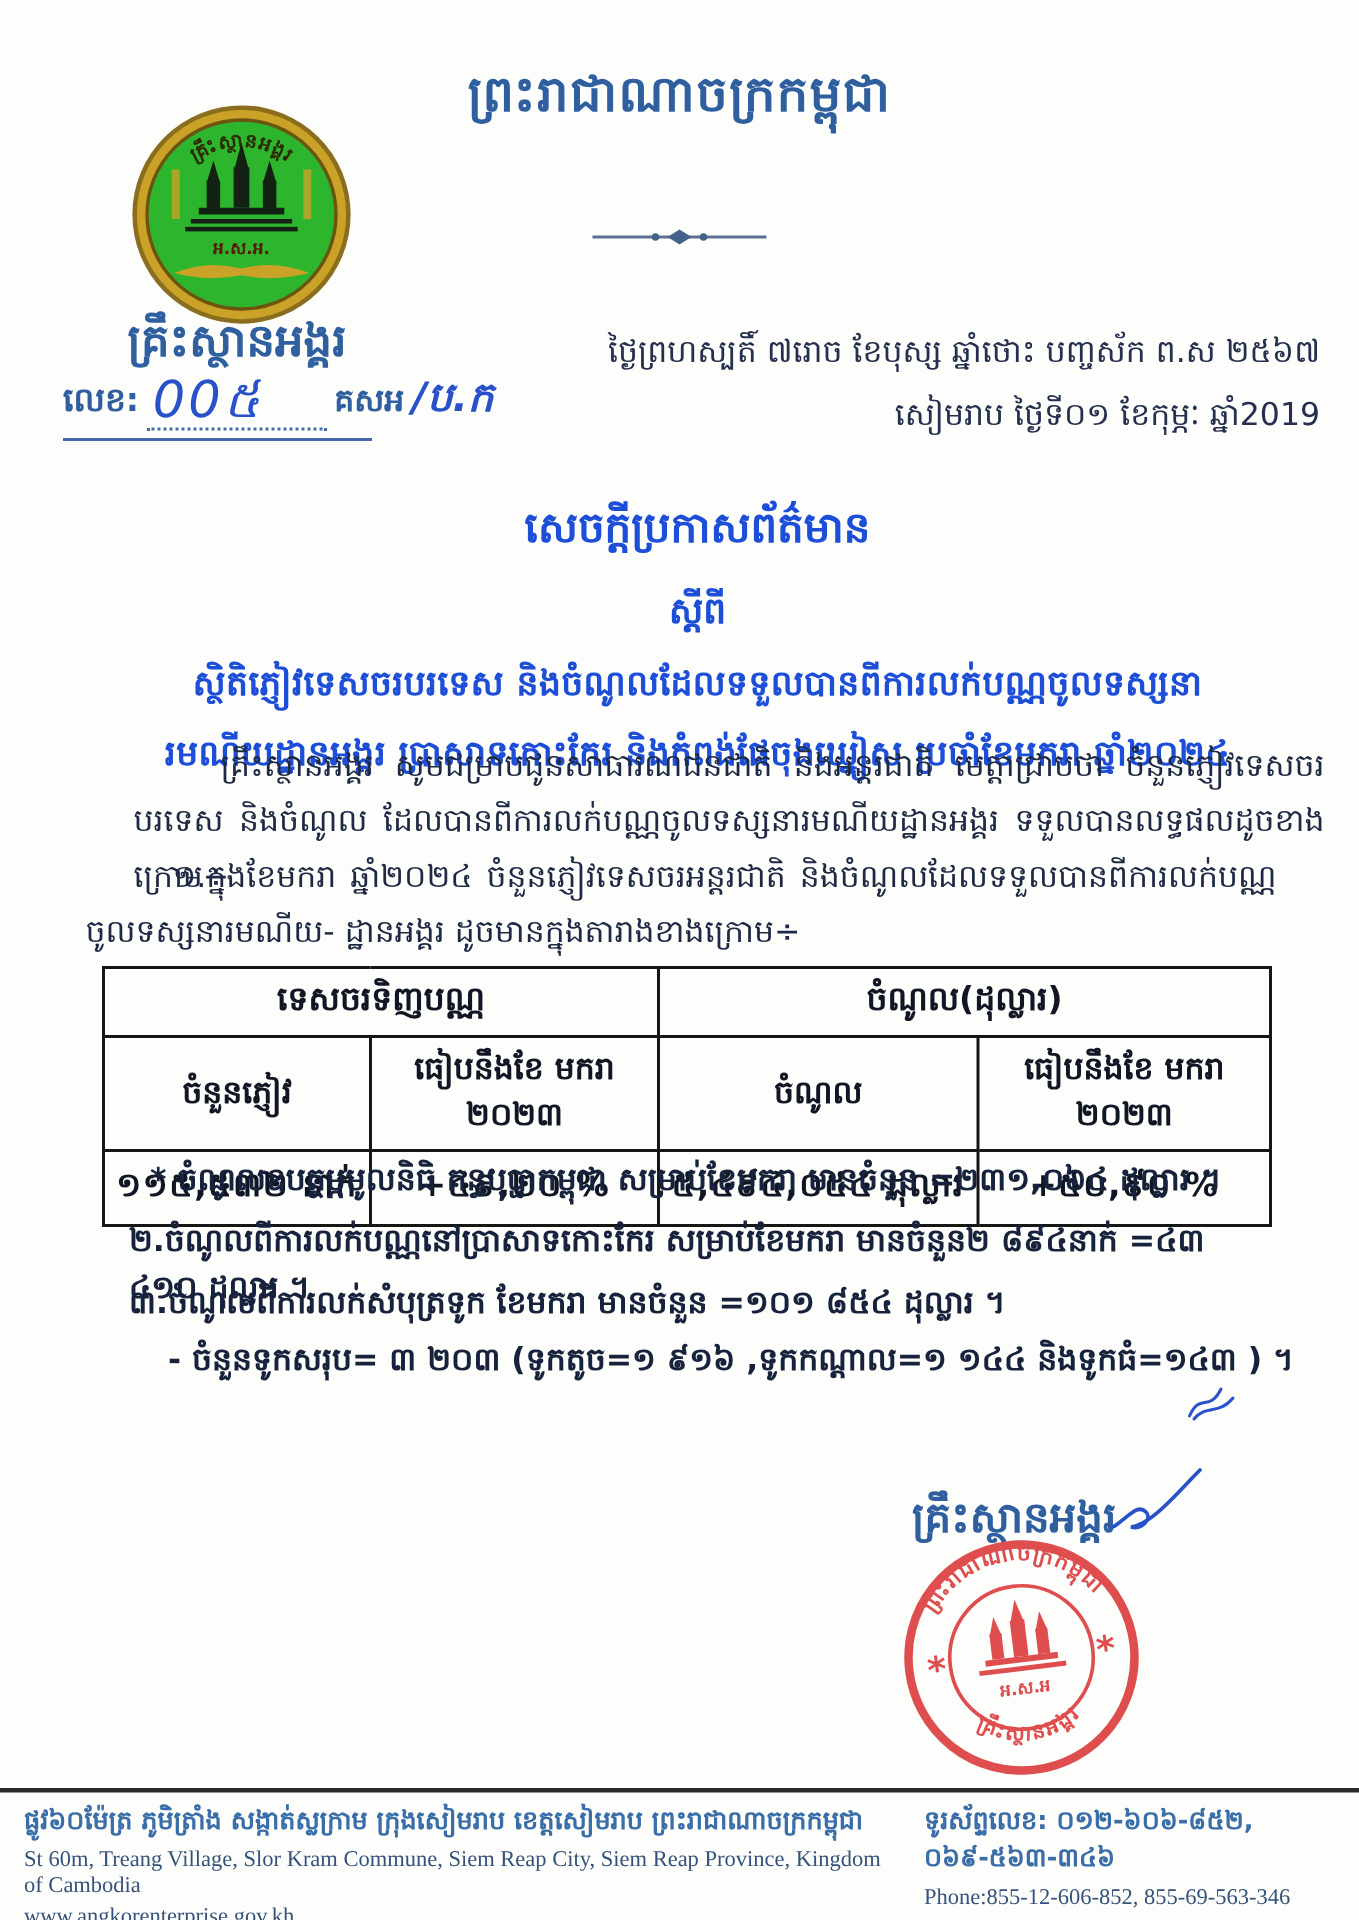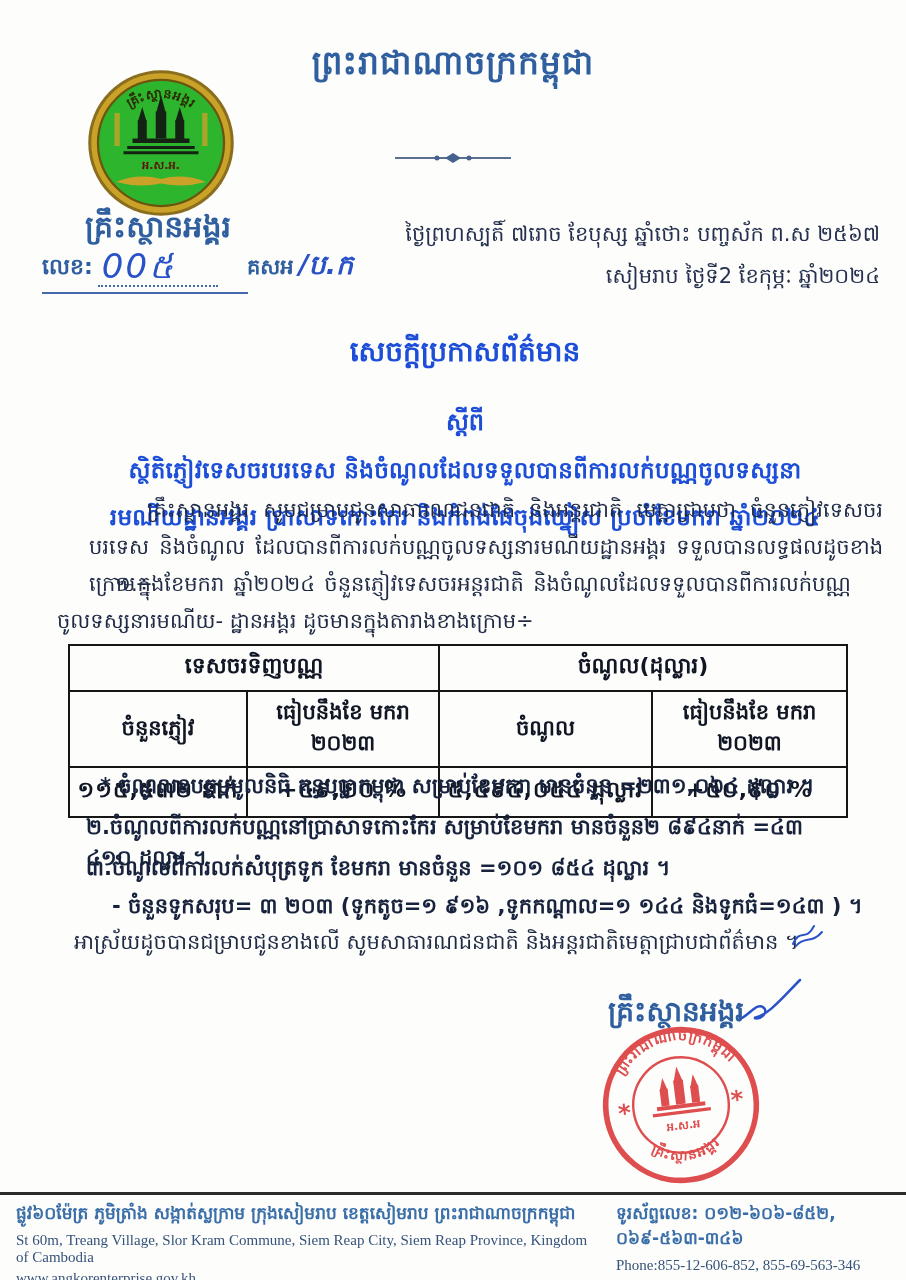--- a/index.html
+++ b/index.html
@@ -21,31 +21,31 @@
     position:absolute; left:48px; top:208px; width:220px; text-align:center;
     font-size:30px; font-weight:bold; color:#2f5f9f;
   }
   .ref-line { position:absolute; left:42px; top:248px; white-space:nowrap; color:#2f5f9f; }
   .ref-label { font-size:22px; font-weight:bold; vertical-align:baseline; }
   .ref-dots { display:inline-block; width:120px; border-bottom:2px dotted #466aa6; position:relative; height:30px; vertical-align:bottom; }
   .ref-hand-num {
     position:absolute; left:4px; top:-12px; font-size:34px; color:#2a52c8;
     font-style:italic; font-weight:500; letter-spacing:2px;
   }
-  .ref-suffix { font-size:21px; font-weight:bold;margin-left:24px; }
+  .ref-suffix { font-size:21px; font-weight:bold; }
   .ref-hand-suffix { font-size:27px; color:#2a52c8; font-style:italic; font-weight:600; }
   .ref-underline { position:absolute; left:42px; top:292px; width:206px; border-top:2px solid #4568ab; }
   
   .date-block { position:absolute; right:26px; top:220px; text-align:right; color:#24304d; font-weight:500; }
   .date-l1 { font-size:21px; }
   .date-l2 { font-size:21px; margin-top:11px; }
   
   .title-block { position:absolute; top:334px; left:0; width:100%; text-align:center; color:#1d4ed8;padding-left:24px; }
   .title-main { font-size:28px; font-weight:bold; }
-  .title-sub { font-size:24px; font-weight:bold; margin-top:32px; }
+  .title-sub { font-size:24px; font-weight:bold; margin-top:17px; }
   .title-subject { font-size:23px; font-weight:bold; margin-top:14px; letter-spacing:.3px; }
   
   .para {
     position:absolute; left:57px; width:794px; font-size:21px; line-height:37px;
     text-align:justify; color:#1e2a44; font-weight:500;
   }
   .p1 { top:492px; text-indent:58px;margin-left:32px; }
   .p2 { top:566px; text-indent:58px; }
   
   .stat-table {
@@ -135,21 +135,21 @@
     <span class="ref-dots">
       <span class="ref-hand-num">00៥</span>
     </span>
     <span class="ref-suffix">គសអ</span>
     <span class="ref-hand-suffix">/ប.ក</span>
   </div>
   <div class="ref-underline"></div>
 
   <div class="date-block">
     <div class="date-l1">ថ្ងៃព្រហស្បតិ៍ ៧រោច ខែបុស្ស ឆ្នាំថោះ បញ្ចស័ក ព.ស ២៥៦៧</div>
-    <div class="date-l2">សៀមរាប ថ្ងៃទី2 ខែកុម្ភៈ ឆ្នាំ២០២៤</div>
+    <div class="date-l2">សៀមរាប ថ្ងៃទី០១ ខែកុម្ភៈ ឆ្នាំ2019</div>
   </div>
 
   <div class="title-block">
     <div class="title-main">សេចក្តីប្រកាសព័ត៌មាន</div>
     <div class="title-sub">ស្តីពី</div>
     <div class="title-subject">ស្ថិតិភ្ញៀវទេសចរបរទេស និងចំណូលដែលទទួលបានពីការលក់បណ្ណចូលទស្សនា</div>
     <div class="title-subject">រមណីយដ្ឋានអង្គរ ប្រាសាទកោះកែរ និងកំពង់ផែចុងឃ្នៀស ប្រចាំខែមករា ឆ្នាំ២០២៤</div>
   </div>
 
   <p class="para p1">គ្រឹះស្ថានអង្គរ សូមជម្រាបជូនសាធារណជនជាតិ និងអន្តរជាតិ មេត្តាជ្រាបថា ចំនួនភ្ញៀវទេសចរបរទេស និងចំណូល ដែលបានពីការលក់បណ្ណចូលទស្សនារមណីយដ្ឋានអង្គរ ទទួលបានលទ្ធផលដូចខាងក្រោម÷</p>
@@ -180,21 +180,20 @@
       <td class="val">+៥០,៩០ %</td>
     </tr>
   </tbody>
     </table>
 
   <div class="note n0">* ចំណូលឧបត្ថម្ភមូលនិធិ គន្ធបុប្ផាកម្ពុជា សម្រាប់ខែមករា មានចំនួន =២៣១,០៦៤ ដុល្លារ ។</div>
   <div class="note n1">២.ចំណូលពីការលក់បណ្ណនៅប្រាសាទកោះកែរ សម្រាប់ខែមករា មានចំនួន២ ៨៩៤នាក់ =៤៣ ៤១០ ដុល្លារ ។</div>
   <div class="note n2">៣.ចំណូលពីការលក់សំបុត្រទូក ខែមករា មានចំនួន =១០១ ៨៥៤ ដុល្លារ ។</div>
   <div class="note n3">- ចំនួនទូកសរុប= ៣ ២០៣ (ទូកតូច=១ ៩១៦ ,ទូកកណ្តាល=១ ១៤៤ និងទូកធំ=១៤៣ ) ។</div>
 
-  <div class="closing">អាស្រ័យដូចបានជម្រាបជូនខាងលើ សូមសាធារណជនជាតិ និងអន្តរជាតិមេត្តាជ្រាបជាព័ត៌មាន ។</div>
   <svg class="ink-mark" width="36" height="28" viewBox="0 0 36 28">
     <path d="M3,22 C10,6 16,20 24,4 M6,24 C14,14 22,22 32,10" stroke="#2a52c8" stroke-width="2" fill="none" stroke-linecap="round"></path>
   </svg>
 
   <div class="sig-name">គ្រឹះស្ថានអង្គរ</div>
   <svg class="sig-squiggle" width="70" height="46" viewBox="0 0 70 46">
     <path d="M4,40 C14,34 20,24 26,30 C30,34 24,42 16,40 C30,38 46,18 62,2" stroke="#2a52c8" stroke-width="2.5" fill="none" stroke-linecap="round"></path>
   </svg>
 
   <div class="stamp-wrap">

